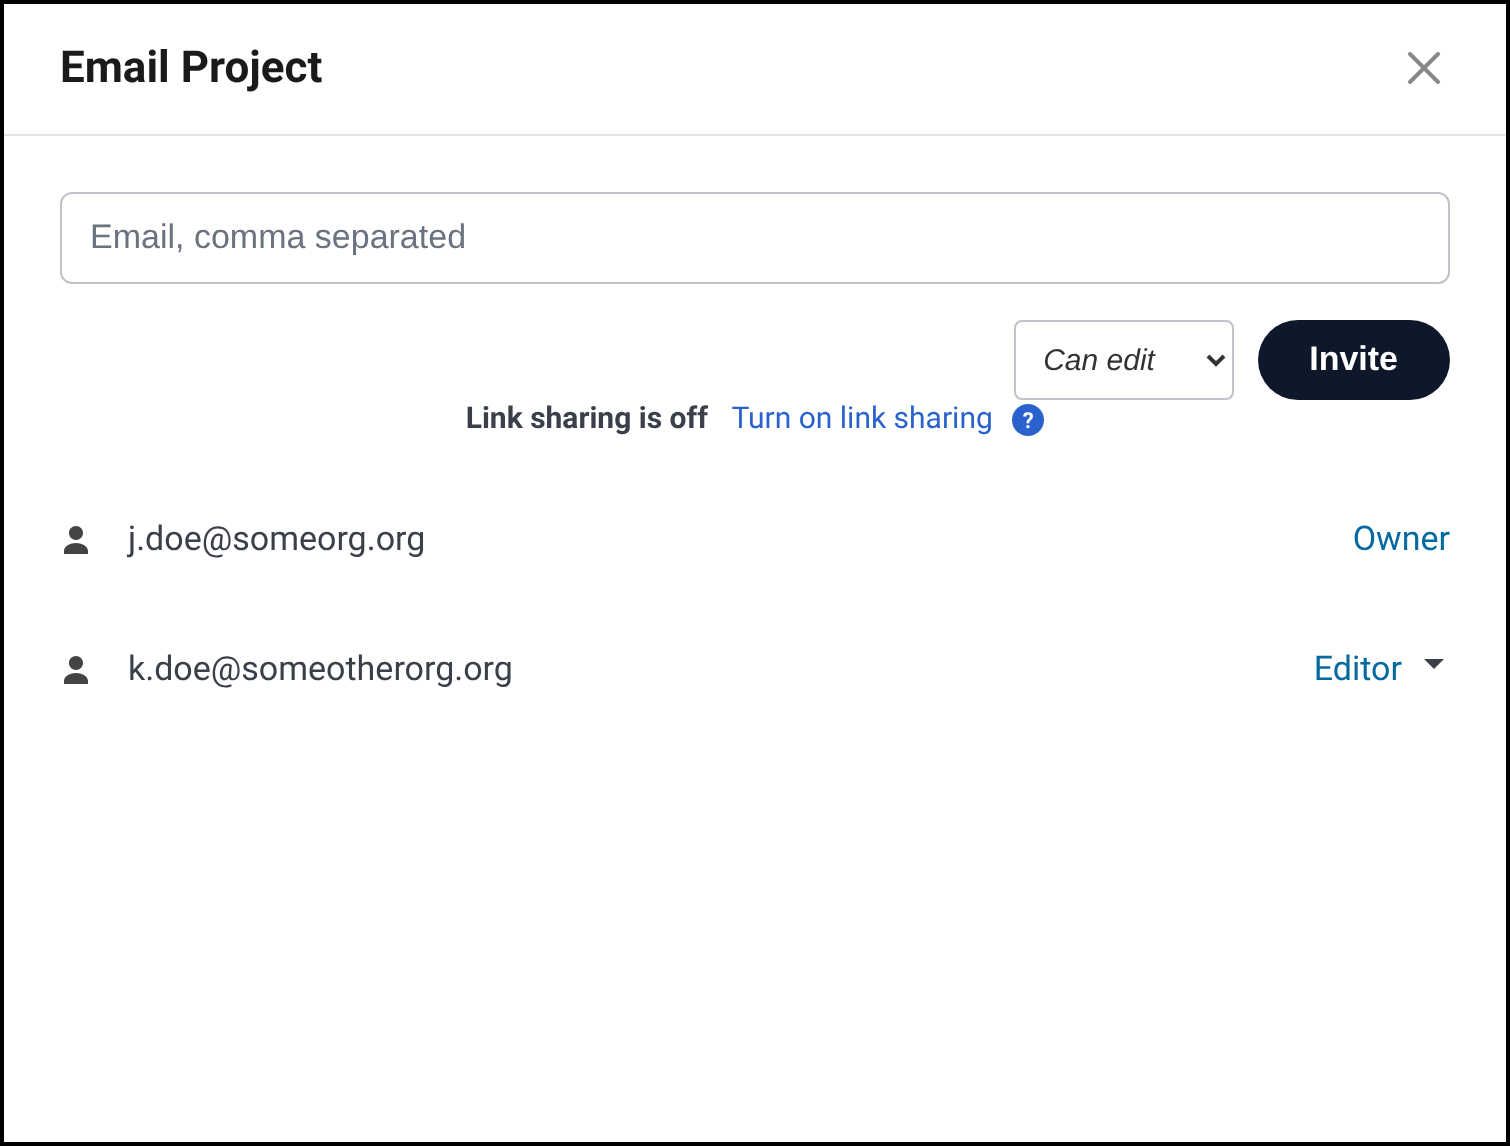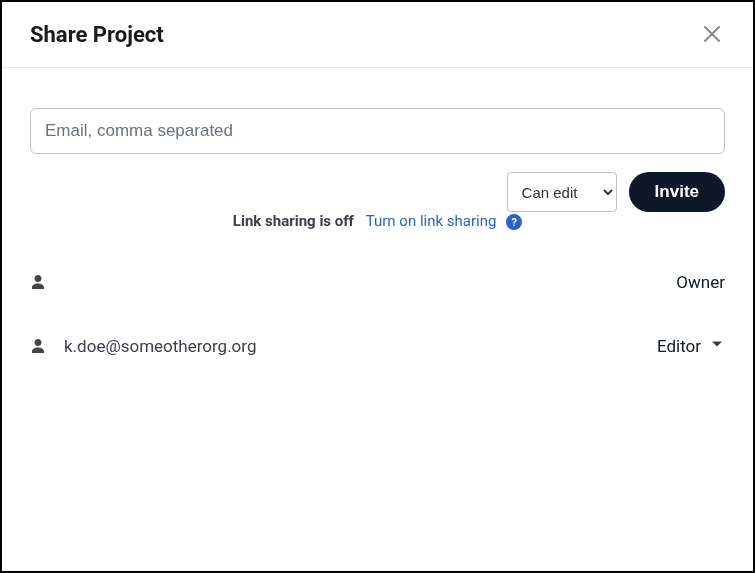--- a/index.html
+++ b/index.html
@@ -50,41 +50,41 @@
       color: #3a3f4a;
       margin-bottom: 10px;
     }
     .email-input {
       width: 100%;
       border: 1px solid #bfc3c9;
       border-radius: 6px;
       padding: 12px 14px;
       font-size: 17px;
       color: #444;
-      margin-top: 12px;
     }
     .email-input::placeholder {
       color: #6b7280;
     }
     .invite-row {
       display: flex;
       justify-content: flex-end;
       align-items: center;
       gap: 12px;
       margin-top: 18px;
     }
     .perm-select {
       border: 1px solid #bfc3c9;
       border-radius: 4px;
       padding: 8px 10px;
       font-size: 15px;
       color: #333;
       background: #fff;
       height: 40px;
       min-width: 110px;
+      font-style: italic;
     }
     .invite-btn {
       background: #0f172a;
       color: #fff;
       border: none;
       border-radius: 999px;
       padding: 10px 26px;
       font-size: 17px;
       font-weight: 700;
       cursor: pointer;
@@ -139,21 +139,21 @@
     }
     .person-email {
       font-size: 17px;
       color: #3a3f4a;
     }
     .person-role {
       display: flex;
       align-items: center;
       gap: 8px;
       font-size: 17px;
-      color: #0f172a;
+      color: #0369a1;
       cursor: default;
     }
     .person-role.editable {
       cursor: pointer;
       justify-content: center;
     }
     .chevron {
       color: #3a3f4a;
     }
     .modal-footer {
@@ -173,21 +173,21 @@
       color: #1a1a1a;
       cursor: pointer;
     }
   </style>
 </head>
 <body>
 
 <div class="modal">
 
   <div class="modal-header">
-    <div class="modal-title">Share Project</div>
+    <div class="modal-title">Email Project</div>
     <div class="close-x">
       <svg width="18" height="18" viewBox="0 0 18 18">
           <path d="M2 2 L16 16 M16 2 L2 16" stroke="#888" stroke-width="2" stroke-linecap="round"></path>
         </svg>
     </div>
   </div>
 
   <div class="modal-body">
 
     <input type="text" class="email-input" placeholder="Email, comma separated" style="">
@@ -207,20 +207,21 @@
 
     <div class="people-list">
 
       <div class="person-row">
         <div class="person-left">
           <span class="person-icon">
             <svg width="16" height="16" viewBox="0 0 16 16" fill="#444">
                 <path d="M8 8c1.93 0 3.5-1.57 3.5-3.5S9.93 1 8 1 4.5 2.57 4.5 4.5 6.07 8 8 8zm0 1.5c-2.67 0-6 1.34-6 4V15h12v-1.5c0-2.66-3.33-4-6-4z"></path>
               </svg>
           </span>
+          <span class="person-email">j.doe@someorg.org</span>
         </div>
         <div class="person-role">
           <span>Owner</span>
         </div>
       </div>
 
       <div class="person-row">
         <div class="person-left">
           <span class="person-icon">
             <svg width="16" height="16" viewBox="0 0 16 16" fill="#444">

